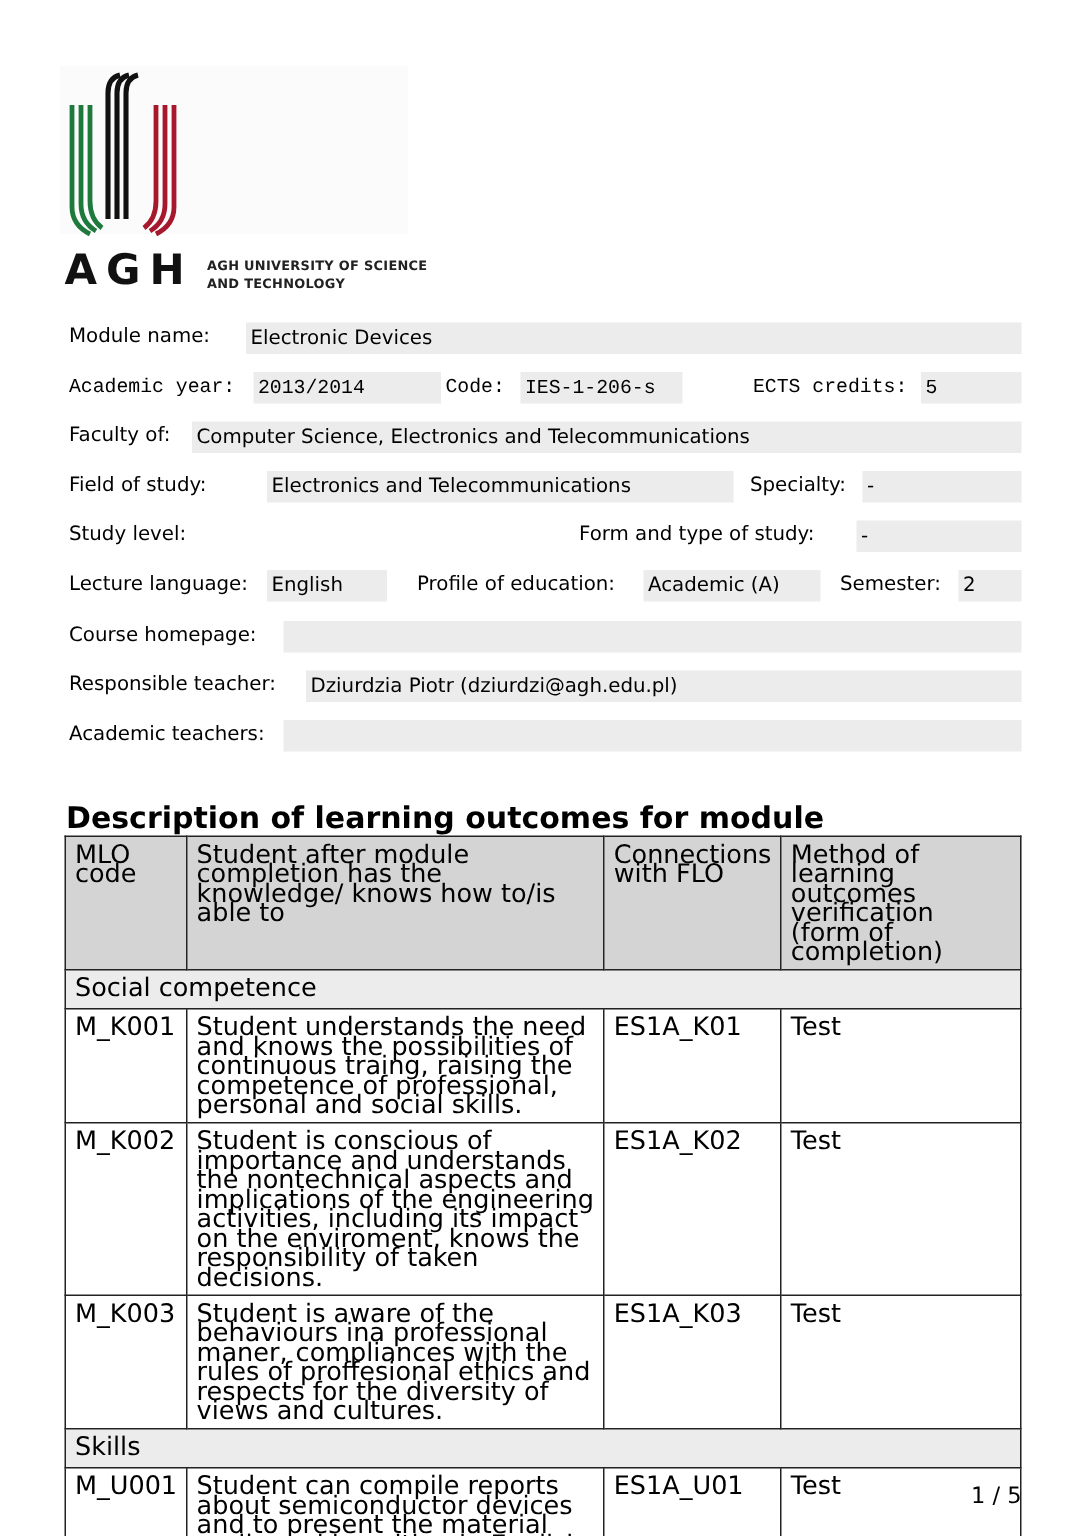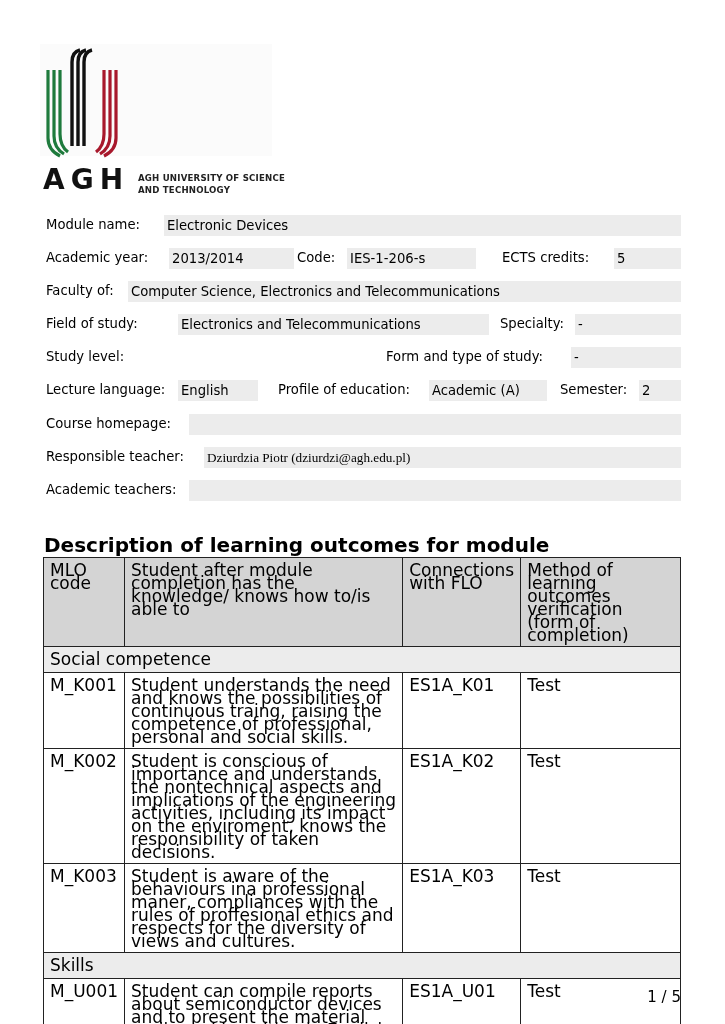--- a/index.html
+++ b/index.html
@@ -55,25 +55,25 @@
     <div style="text-transform:uppercase;font-size:8.6px;">AGH University of Science</div>
     <div style="text-transform:uppercase;font-size:8.6px;">and Technology</div>
   </div>
 </div>
 
 <div class="row" style="top:215px;">
   <span class="lbl" style="left:0;">Module name:</span>
   <span class="box" style="left:118px;right:0;">Electronic  Devices</span>
 </div>
 
-<div class="row" style="top:248px;">
+<div class="row" style="top:248px;font-family:Liberation Mono, monospace;">
   <span class="lbl" style="left:0;">Academic year:</span>
   <span class="box" style="left:123px;width:125px;">2013/2014</span>
   <span class="lbl" style="left:251px;">Code:</span>
-  <span class="box" style="left:301px;width:129px;">IES-1-206-s</span>
+  <span class="box" style="left:301px;width:108px;">IES-1-206-s</span>
   <span class="lbl" style="left:456px;">ECTS credits:</span>
   <span class="box" style="left:568px;right:0;">5</span>
 </div>
 
 <div class="row" style="top:281px;">
   <span class="lbl" style="left:0;">Faculty of:</span>
   <span class="box" style="left:82px;right:0;">Computer Science, Electronics and Telecommunications</span>
 </div>
 
 <div class="row" style="top:314px;">
@@ -98,21 +98,21 @@
   <span class="box" style="left:593px;right:0;">2</span>
 </div>
 
 <div class="row" style="top:414px;">
   <span class="lbl" style="left:0;">Course homepage:</span>
   <span class="box" style="left:143px;right:0;"></span>
 </div>
 
 <div class="row" style="top:447px;">
   <span class="lbl" style="left:0;">Responsible teacher:</span>
-  <span class="box" style="left:158px;right:0;font-family:Liberation Serif, serif;">Dziurdzia Piotr (dziurdzi@agh.edu.pl)</span>
+  <span class="box" style="left:158px;right:0;">Dziurdzia Piotr (dziurdzi@agh.edu.pl)</span>
 </div>
 
 <div class="row" style="top:480px;">
   <span class="lbl" style="left:0;">Academic teachers:</span>
   <span class="box" style="left:143px;right:0;"></span>
 </div>
 
 <div class="section-title">Description of learning outcomes for module</div>
 
 <table class="lo">

